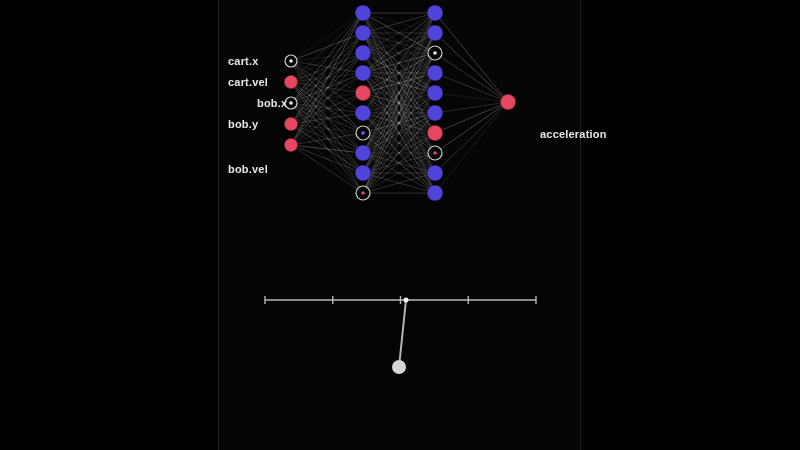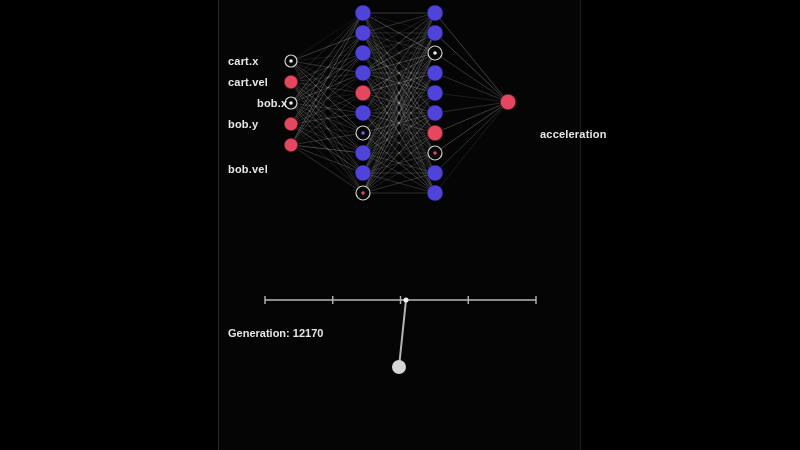--- a/index.html
+++ b/index.html
@@ -245,15 +245,14 @@
   <div id="labels-layer">
       <div class="io-label" style="left: 228px; top: 55px; color: rgb(230, 230, 230);">cart.x</div>
       <div class="io-label" style="left: 228px; top: 76px; color: rgb(230, 230, 230);">cart.vel</div>
       <div class="io-label" style="left: 228px; top: 97px; color: rgb(230, 230, 230); padding-left: 29px;">bob.x</div>
       <div class="io-label" style="left: 228px; top: 118px; color: rgb(230, 230, 230);">bob.y</div>
       <div class="io-label" style="left: 228px; top: 139px; color: rgb(230, 230, 230); margin-top: 24px;">bob.vel</div>
       <div class="io-label" style="left: 540px; top: 96px; color: rgb(230, 230, 230); margin-top: 32px;">acceleration</div>
     </div>
 
   <div class="stats" id="stats" style="left: 228px; top: 327px; color: rgb(230, 230, 230);">
-    <div class="stat-line"><span>Generation:</span> <span>12170</span></div>
   </div>
 </div>
 
 </body></html>

